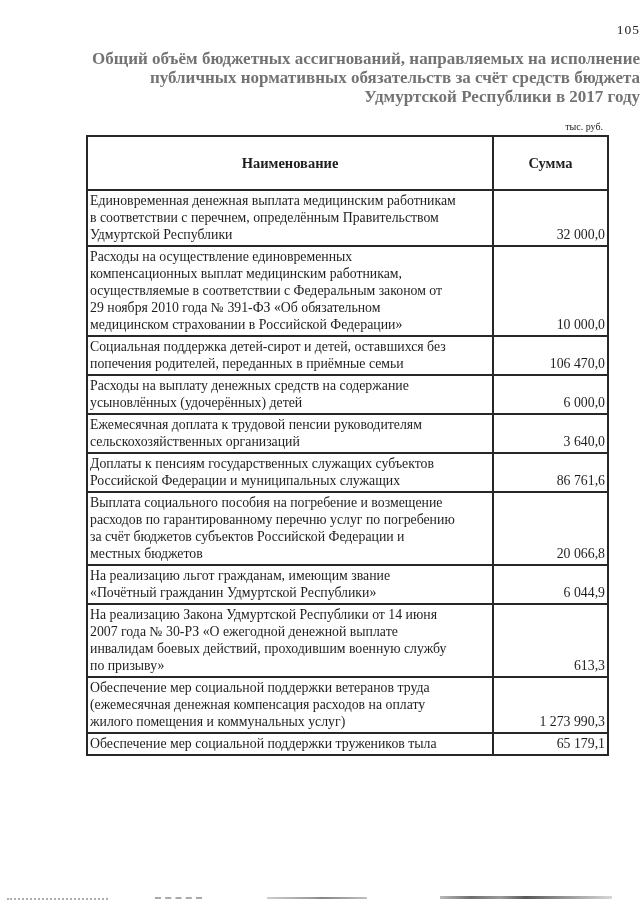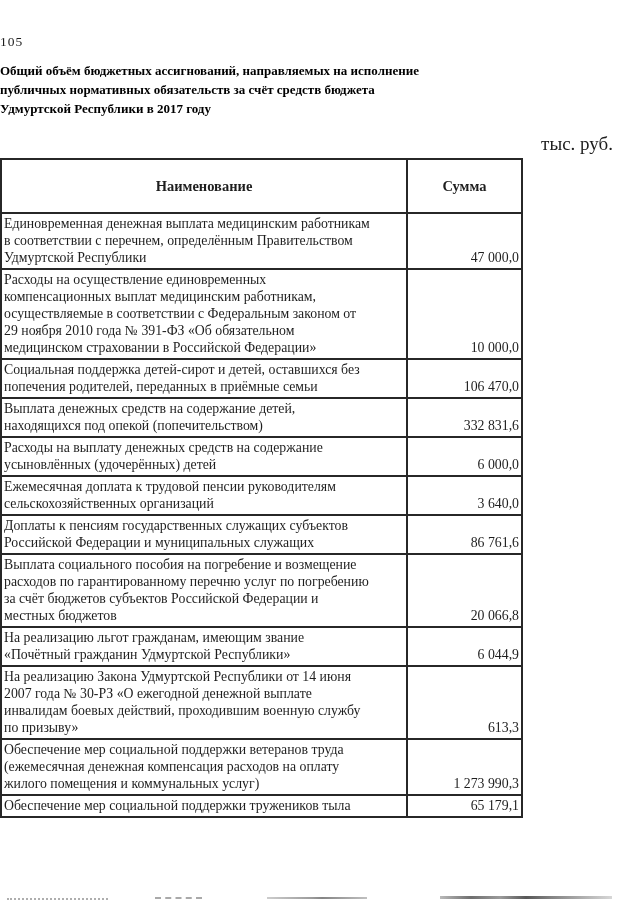--- a/index.html
+++ b/index.html
@@ -6,42 +6,42 @@
   .sheet {
     position:relative;
     width:640px; height:905px;
     margin:0 auto;
     background:#ffffff;
     color:#1e1e1e;
     font-family:"Liberation Serif", "DejaVu Serif", serif;
     overflow:hidden;
   }
   .page-number {
-    padding-top:34px;
-    text-align:left;
+    padding-top:22px;
+    text-align:right;
     font-size:13.5px;
     letter-spacing:1px;
   }
   .doc-title {
     margin-top:11px;
-    text-align:left;
+    text-align:right;
     font-weight:bold;
-    font-size:13px;
+    font-size:17px;
     line-height:19px;
     white-space:pre-line;
-    color:#000000;
+    color:#737373;
   }
   .units-note {
     width:603px;
     margin-top:15px;
     text-align:right;
-    font-size:19px;
-    margin-left:10px;
+    font-size:10px;
   }
   table.budget {
+    margin-left:86px;
     margin-top:3px;
     width:517px;
     border-collapse:collapse;
     table-layout:fixed;
   }
   table.budget th, table.budget td {
     border:2px solid #272727;
     font-size:13.8px;
   }
   th.col-name { width:402px; }
@@ -92,43 +92,38 @@
       <tr>
         <th class="col-name">Наименование</th>
         <th class="col-sum">Сумма</th>
       </tr>
     </thead>
     <tbody>
   <tr>
     <td class="name-cell">Единовременная денежная выплата медицинским работникам
 в соответствии с перечнем, определённым Правительством
 Удмуртской Республики</td>
-    <td class="sum-cell">47 000,0</td>
+    <td class="sum-cell">32 000,0</td>
   </tr>
 
   <tr>
     <td class="name-cell">Расходы на осуществление единовременных
 компенсационных выплат медицинским работникам,
 осуществляемые в соответствии с Федеральным законом от
 29 ноября 2010 года № 391-ФЗ «Об обязательном
 медицинском страховании в Российской Федерации»</td>
     <td class="sum-cell">10 000,0</td>
   </tr>
 
   <tr>
     <td class="name-cell">Социальная поддержка детей-сирот и детей, оставшихся без
 попечения родителей, переданных в приёмные семьи</td>
     <td class="sum-cell">106 470,0</td>
   </tr>
 
-  <tr>
-    <td class="name-cell">Выплата денежных средств на содержание детей,
-находящихся под опекой (попечительством)</td>
-    <td class="sum-cell">332 831,6</td>
-  </tr>
 
   <tr>
     <td class="name-cell">Расходы на выплату денежных средств на содержание
 усыновлённых (удочерённых) детей</td>
     <td class="sum-cell">6 000,0</td>
   </tr>
 
   <tr>
     <td class="name-cell">Ежемесячная доплата к трудовой пенсии руководителям
 сельскохозяйственных организаций</td>

